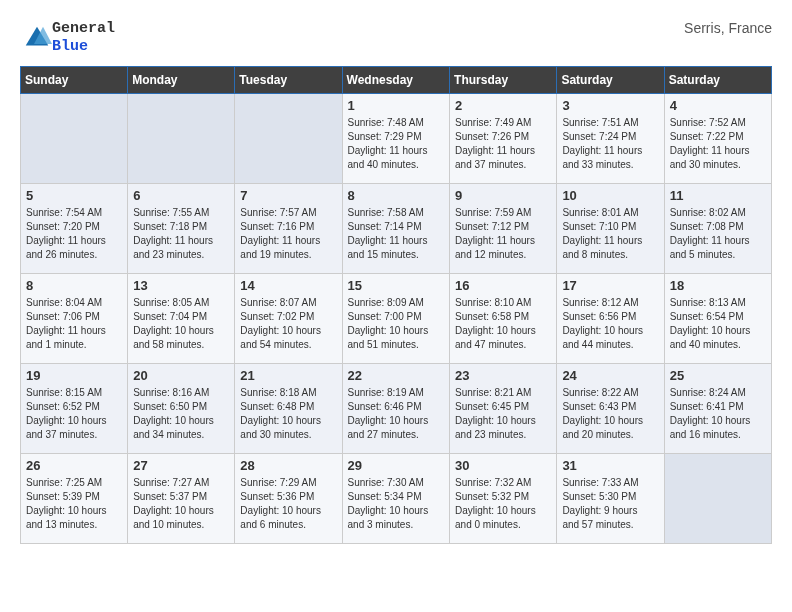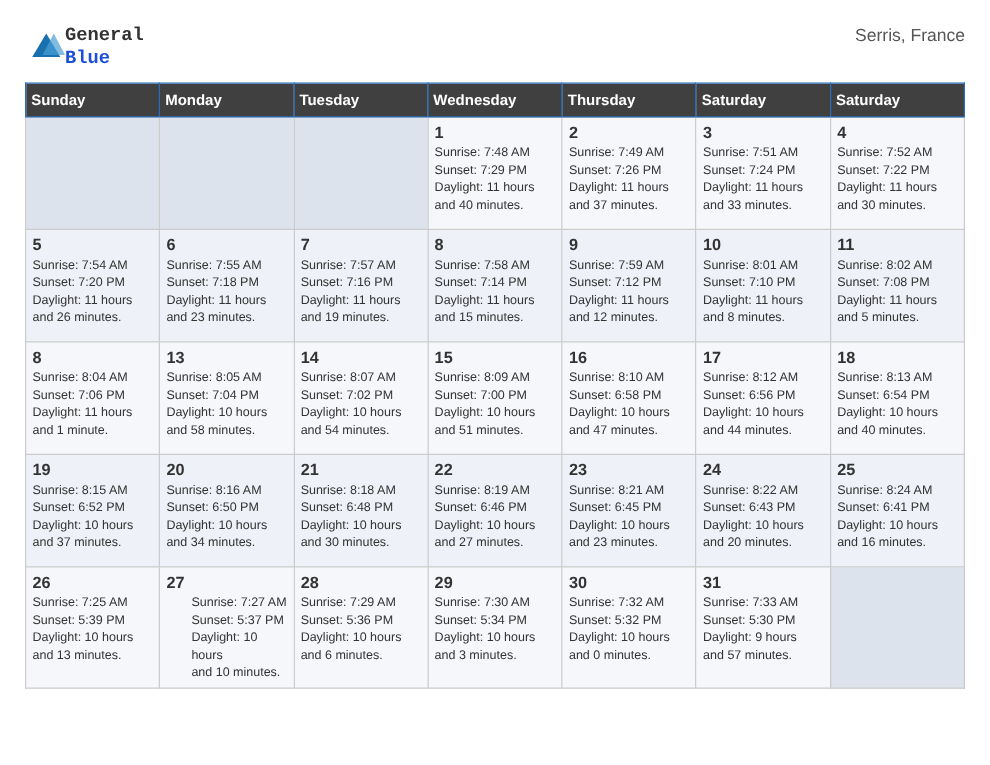--- a/index.html
+++ b/index.html
@@ -309,21 +309,21 @@
       <tr>
         <td>
           <span class="day-num">26</span>
           <div class="day-info" style="white-space: pre-line;">Sunrise: 7:25 AM
 Sunset: 5:39 PM
 Daylight: 10 hours
 and 13 minutes.</div>
         </td>
         <td>
           <span class="day-num">27</span>
-          <div class="day-info" style="white-space: pre-line; margin-left: 20px;">Sunrise: 7:27 AM
+          <div class="day-info" style="white-space: pre-line;">Sunrise: 7:27 AM
 Sunset: 5:37 PM
 Daylight: 10 hours
 and 10 minutes.</div>
         </td>
         <td>
           <span class="day-num">28</span>
           <div class="day-info" style="white-space: pre-line;">Sunrise: 7:29 AM
 Sunset: 5:36 PM
 Daylight: 10 hours
 and 6 minutes.</div>

